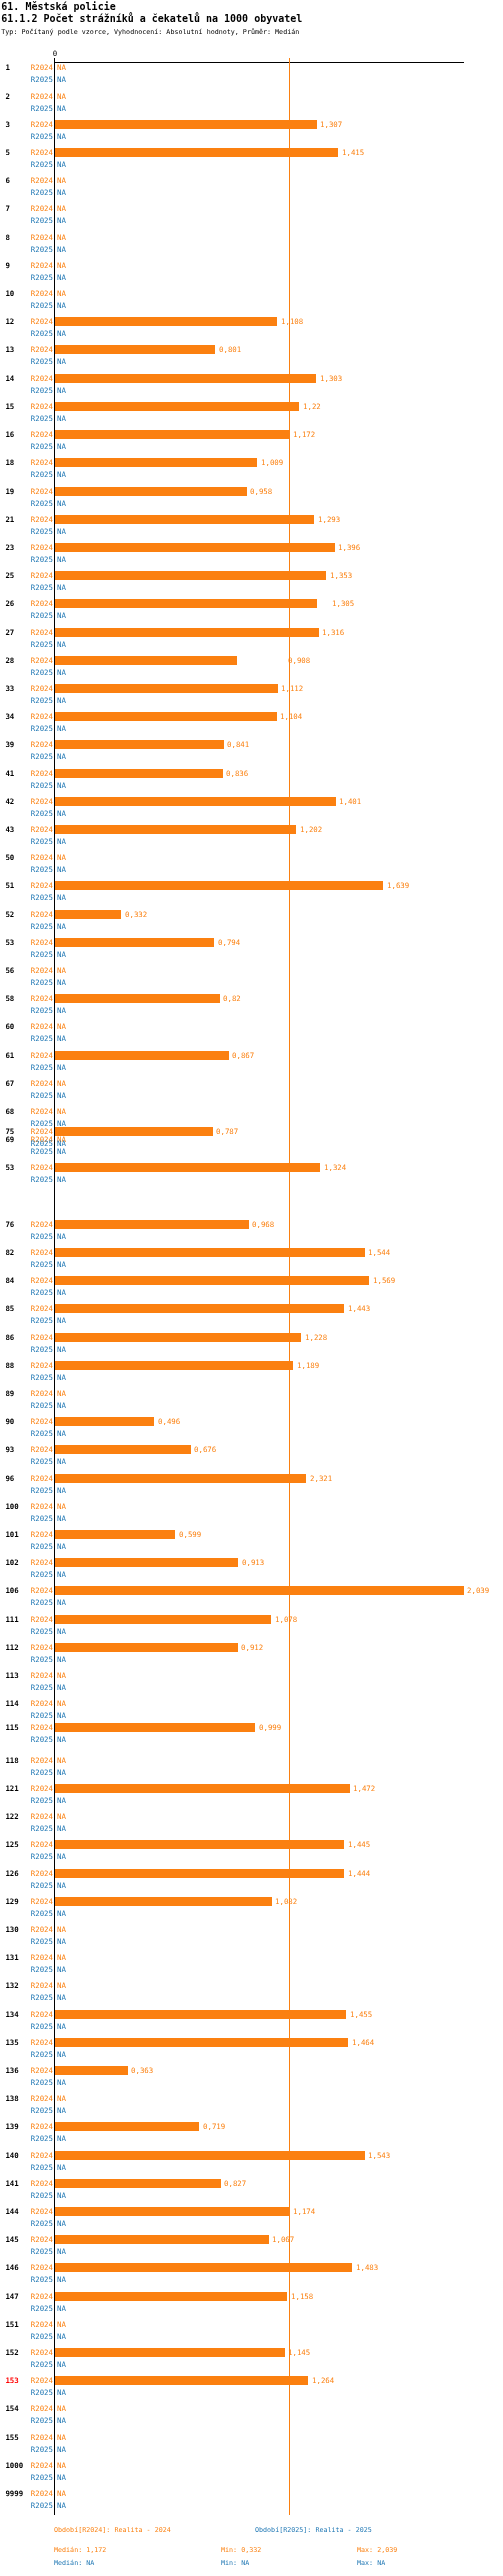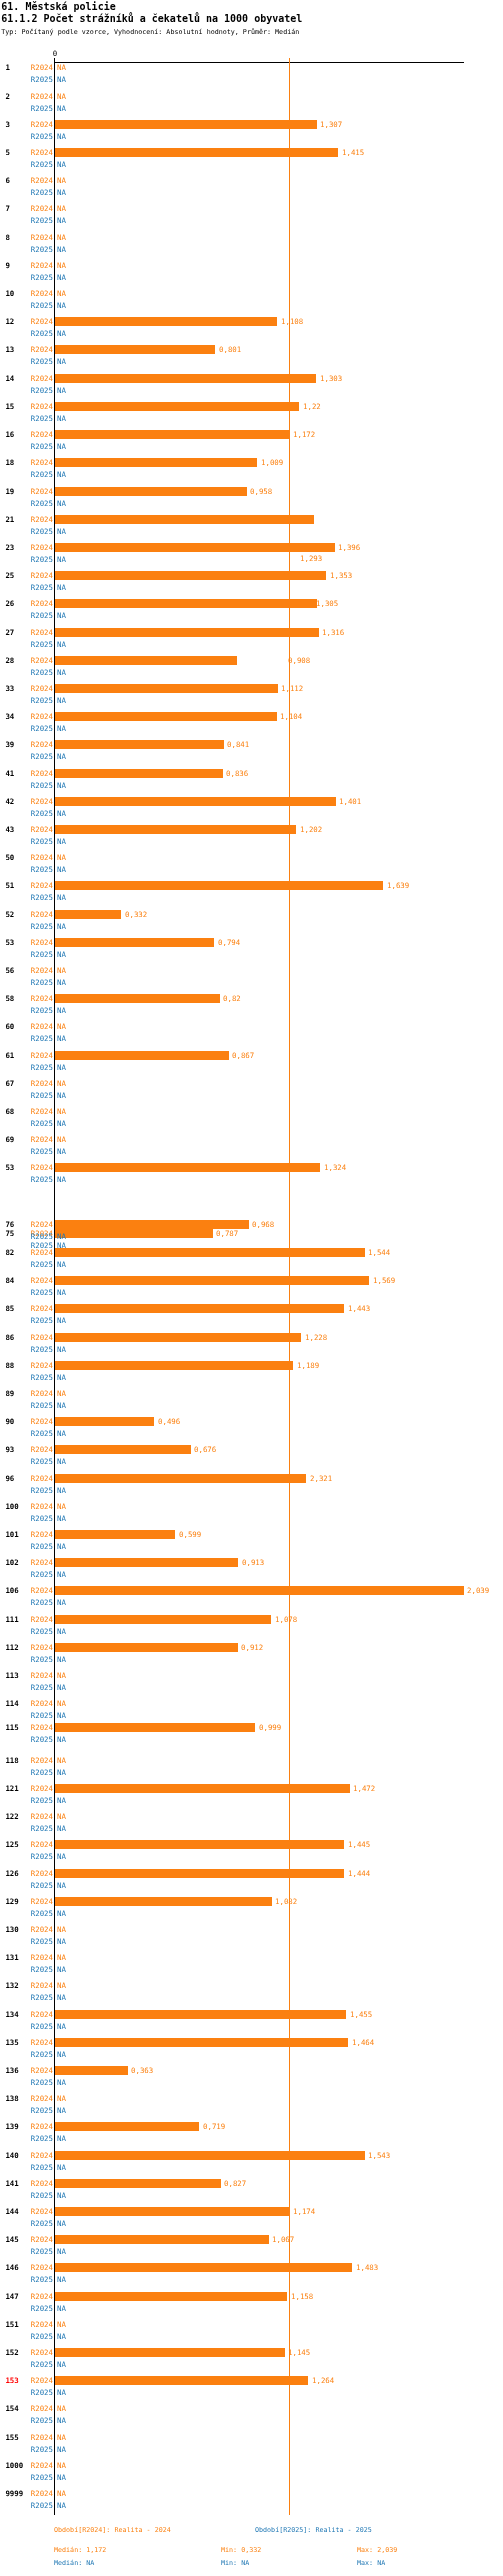--- a/index.html
+++ b/index.html
@@ -267,21 +267,21 @@
         <div class="rline" style="top: 12px;">
           <span class="series-label" style="color: rgb(31, 119, 180);">R2025</span>
           <span class="val-label" style="left: 57px; color: rgb(31, 119, 180);">NA</span>
         </div>
       </div>
       <div class="group" style="top: 514px;">
         <div class="row-id" style="color: rgb(0, 0, 0);">21</div>
         <div class="rline" style="top: 0px;">
           <span class="series-label" style="color: rgb(251, 128, 16);">R2024</span>
           <div class="bar" style="width: 259px; background: rgb(251, 128, 16);"></div>
-          <span class="val-label" style="left: 300px; color: rgb(251, 128, 16); margin-top: 39px;">1,293</span>
+          <span class="val-label" style="left: 318px; color: rgb(251, 128, 16);">1,293</span>
         </div>
         <div class="rline" style="top: 12px;">
           <span class="series-label" style="color: rgb(31, 119, 180);">R2025</span>
           <span class="val-label" style="left: 57px; color: rgb(31, 119, 180);">NA</span>
         </div>
       </div>
       <div class="group" style="top: 542px;">
         <div class="row-id" style="color: rgb(0, 0, 0);">23</div>
         <div class="rline" style="top: 0px;">
           <span class="series-label" style="color: rgb(251, 128, 16);">R2024</span>
@@ -303,21 +303,21 @@
         <div class="rline" style="top: 12px;">
           <span class="series-label" style="color: rgb(31, 119, 180);">R2025</span>
           <span class="val-label" style="left: 57px; color: rgb(31, 119, 180);">NA</span>
         </div>
       </div>
       <div class="group" style="top: 598px;">
         <div class="row-id" style="color: rgb(0, 0, 0);">26</div>
         <div class="rline" style="top: 0px;">
           <span class="series-label" style="color: rgb(251, 128, 16);">R2024</span>
           <div class="bar" style="width: 262px; background: rgb(251, 128, 16);"></div>
-          <span class="val-label" style="left: 316px; color: rgb(251, 128, 16);">1,305</span>
+          <span class="val-label" style="left: 332px; color: rgb(251, 128, 16);">1,305</span>
         </div>
         <div class="rline" style="top: 12px;">
           <span class="series-label" style="color: rgb(31, 119, 180);">R2025</span>
           <span class="val-label" style="left: 57px; color: rgb(31, 119, 180);">NA</span>
         </div>
       </div>
       <div class="group" style="top: 627px;">
         <div class="row-id" style="color: rgb(0, 0, 0);">27</div>
         <div class="rline" style="top: 0px;">
           <span class="series-label" style="color: rgb(251, 128, 16);">R2024</span>
@@ -544,21 +544,21 @@
         <div class="rline" style="top: 0px;">
           <span class="series-label" style="color: rgb(251, 128, 16);">R2024</span>
           <div class="bar" style="width: 265px; background: rgb(251, 128, 16);"></div>
           <span class="val-label" style="left: 324px; color: rgb(251, 128, 16);">1,324</span>
         </div>
         <div class="rline" style="top: 12px;">
           <span class="series-label" style="color: rgb(31, 119, 180);">R2025</span>
           <span class="val-label" style="left: 57px; color: rgb(31, 119, 180);">NA</span>
         </div>
       </div>
-      <div class="group" style="top: 1228px;">
+      <div class="group" style="top: 1126px;">
         <div class="row-id" style="color: rgb(0, 0, 0);">75</div>
         <div class="rline" style="top: 0px;">
           <span class="series-label" style="color: rgb(251, 128, 16);">R2024</span>
           <div class="bar" style="width: 158px; background: rgb(251, 128, 16);"></div>
           <span class="val-label" style="left: 216px; color: rgb(251, 128, 16);">0,787</span>
         </div>
         <div class="rline" style="top: 12px;">
           <span class="series-label" style="color: rgb(31, 119, 180);">R2025</span>
           <span class="val-label" style="left: 57px; color: rgb(31, 119, 180);">NA</span>
         </div>

